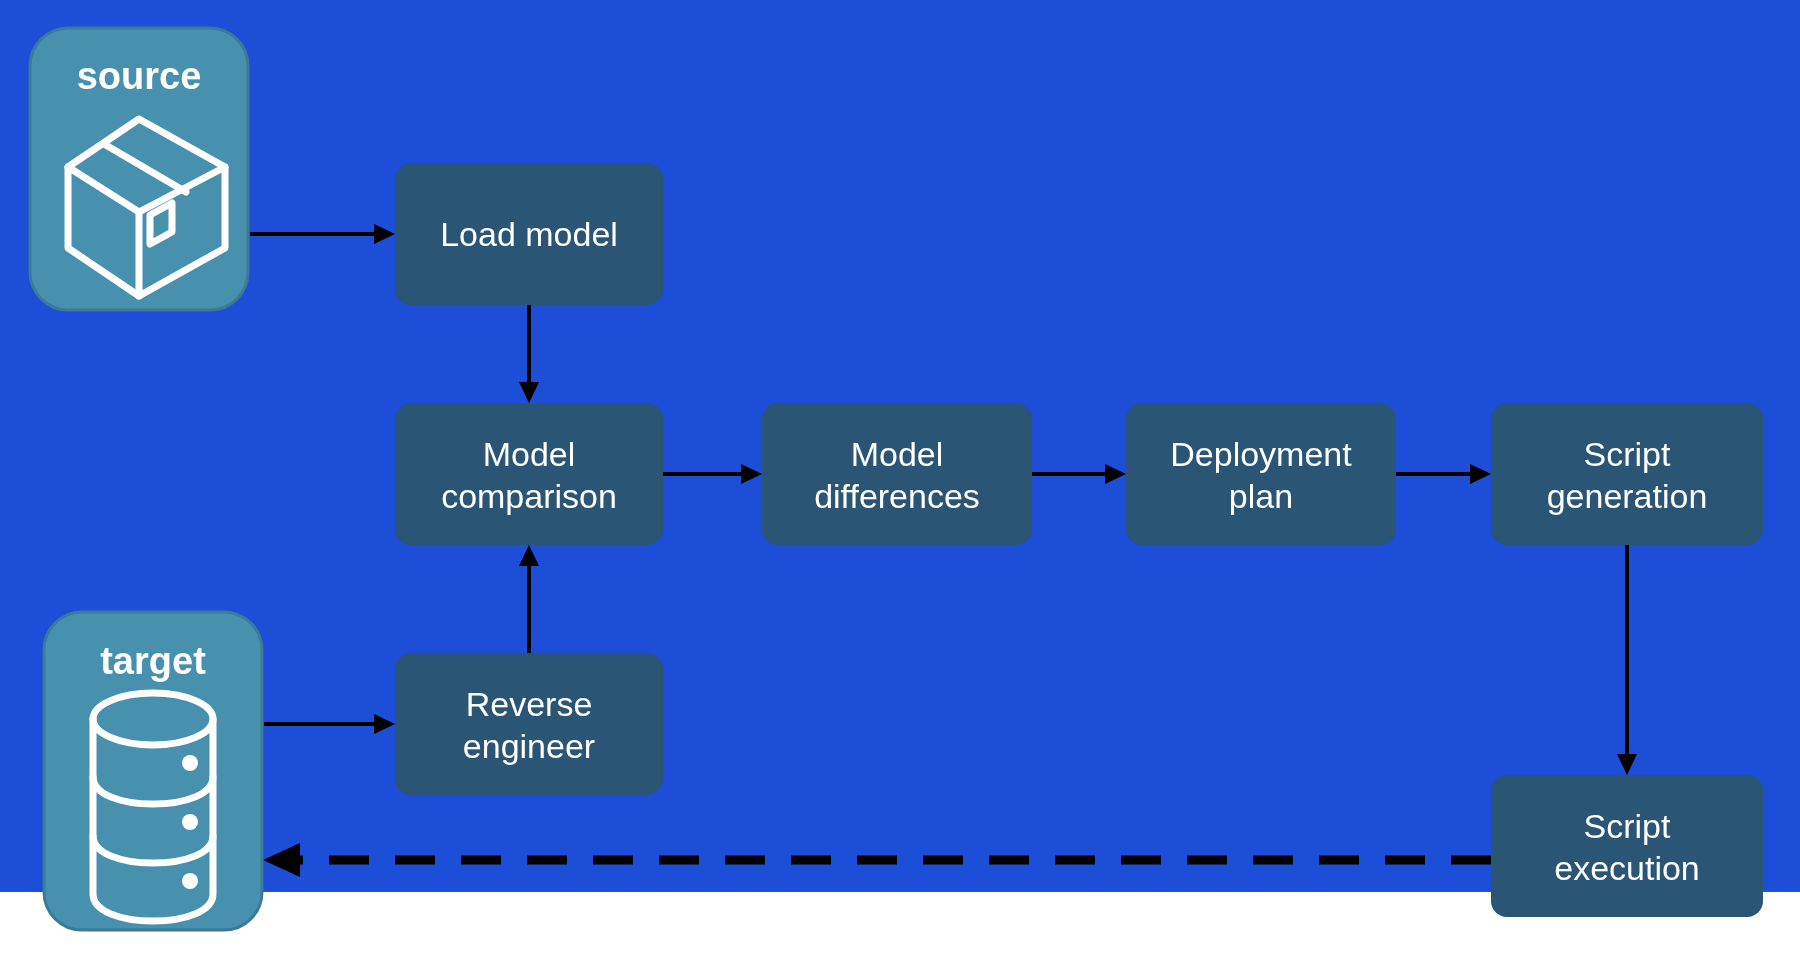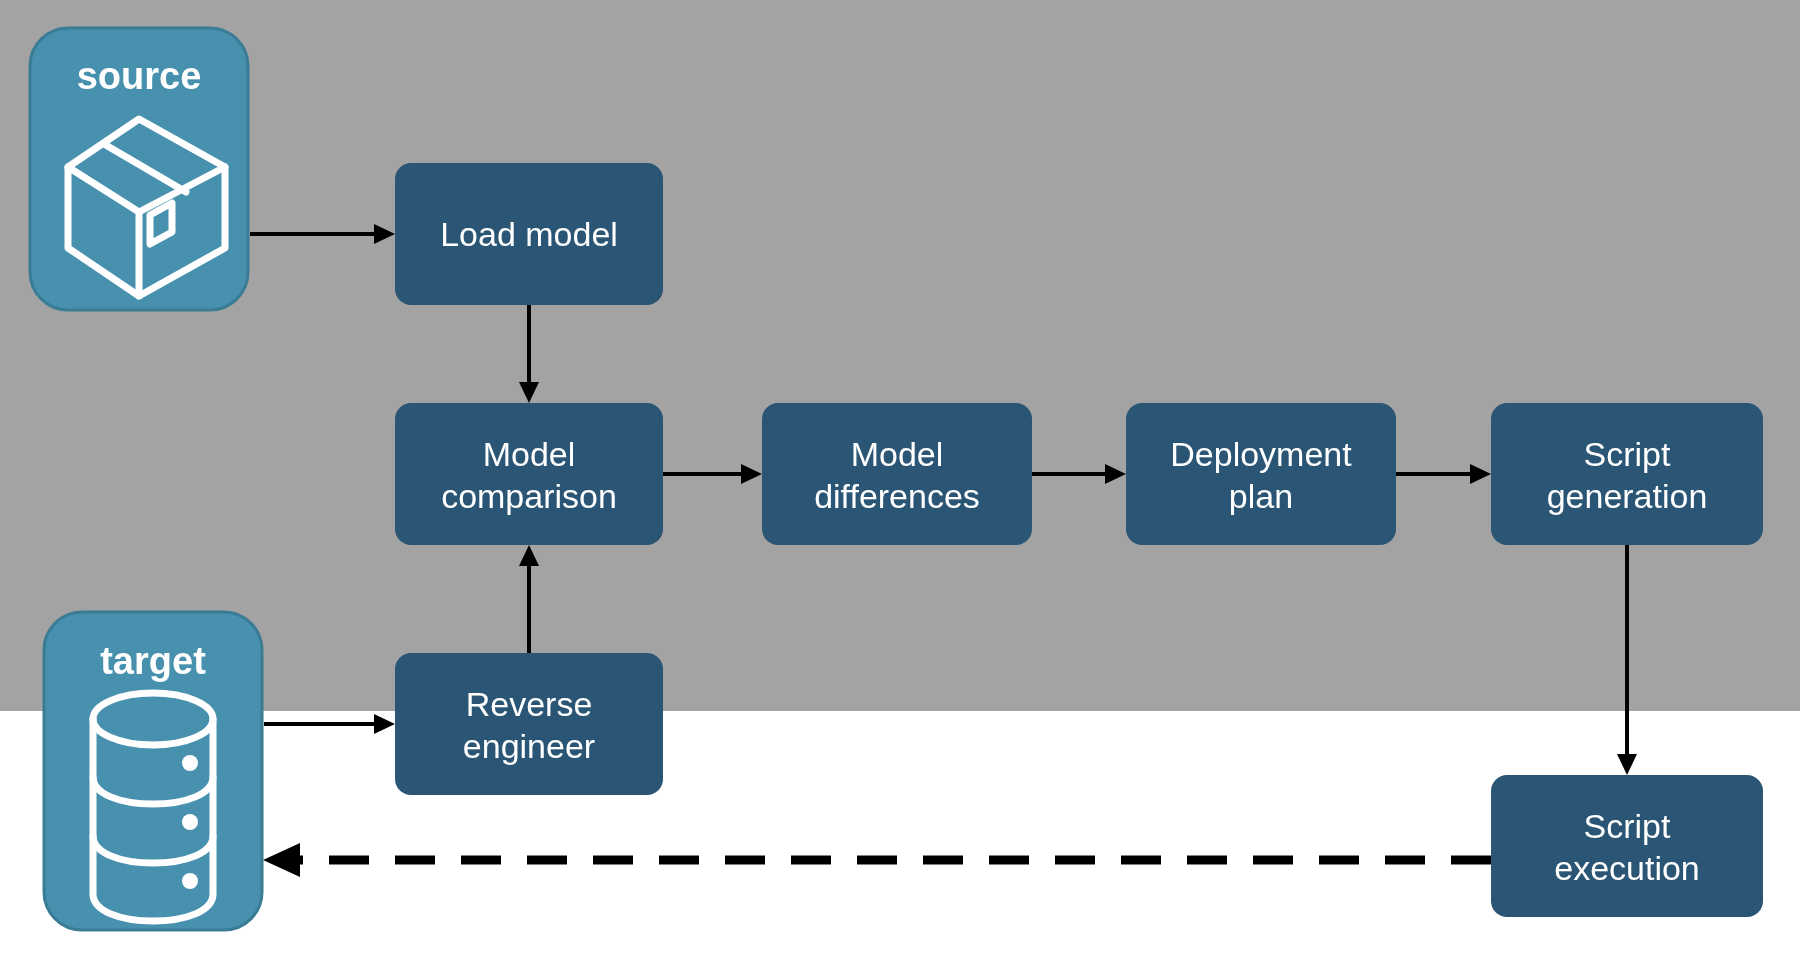--- a/index.html
+++ b/index.html
@@ -9,22 +9,22 @@
   }
   body {
     width: 1800px;
     height: 959px;
     overflow: hidden;
     font-family: "Liberation Sans", sans-serif;
   }
   #diagram-root {
     position: relative;
     width: 1800px;
-    height: 711px;
-    background: #a3a3a3;
+    height: 892px;
+    background: #1d4ed8;
   }
   svg.diagram {
     display: block;
     width: 1800px;
     height: 959px;
   }
   .node-label-endpoint {
     font-family: "Liberation Sans", sans-serif;
     font-weight: bold;
     font-size: 38px;

